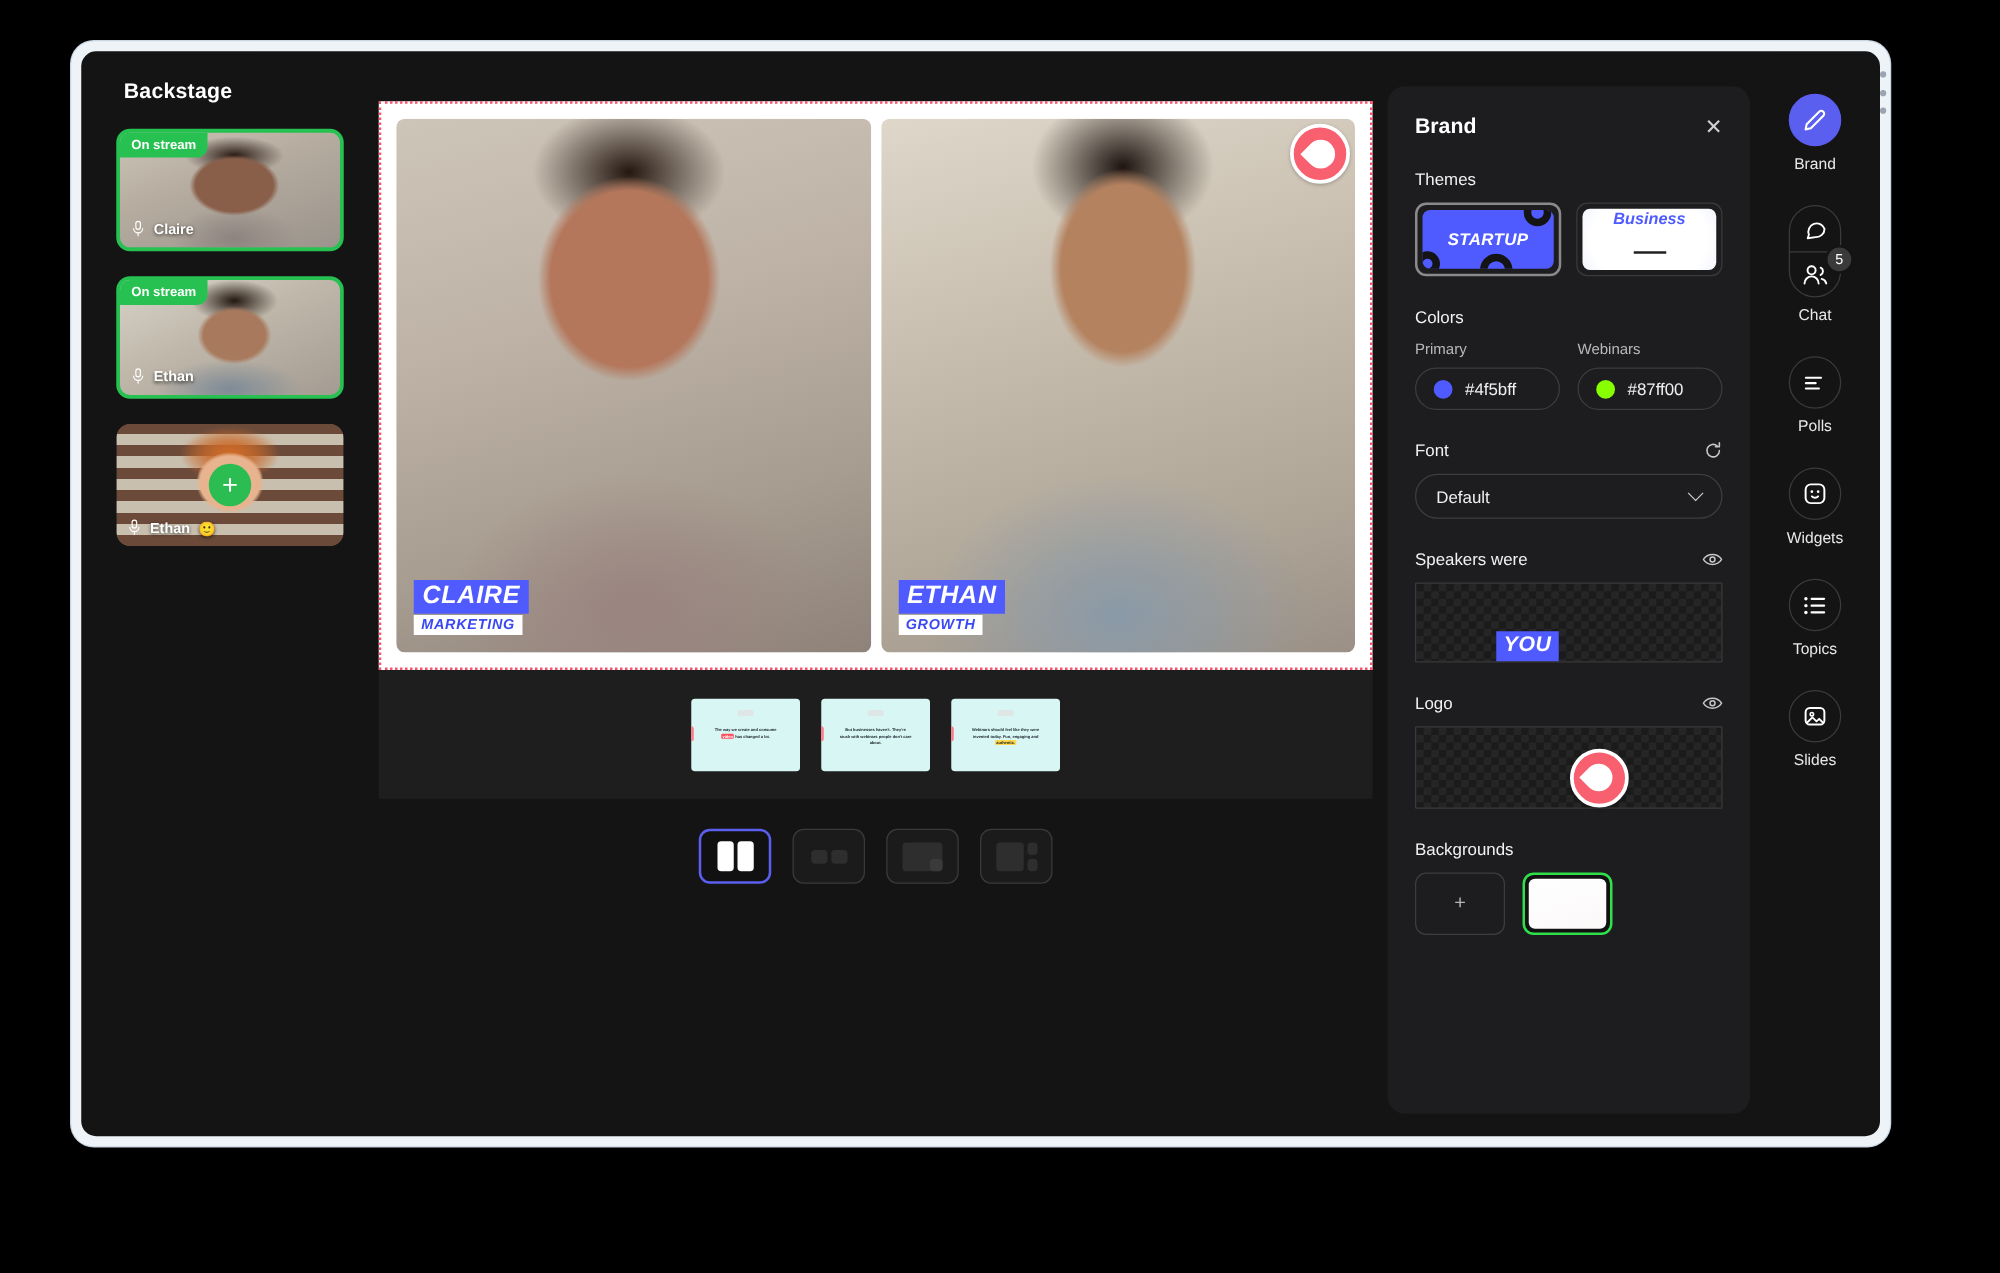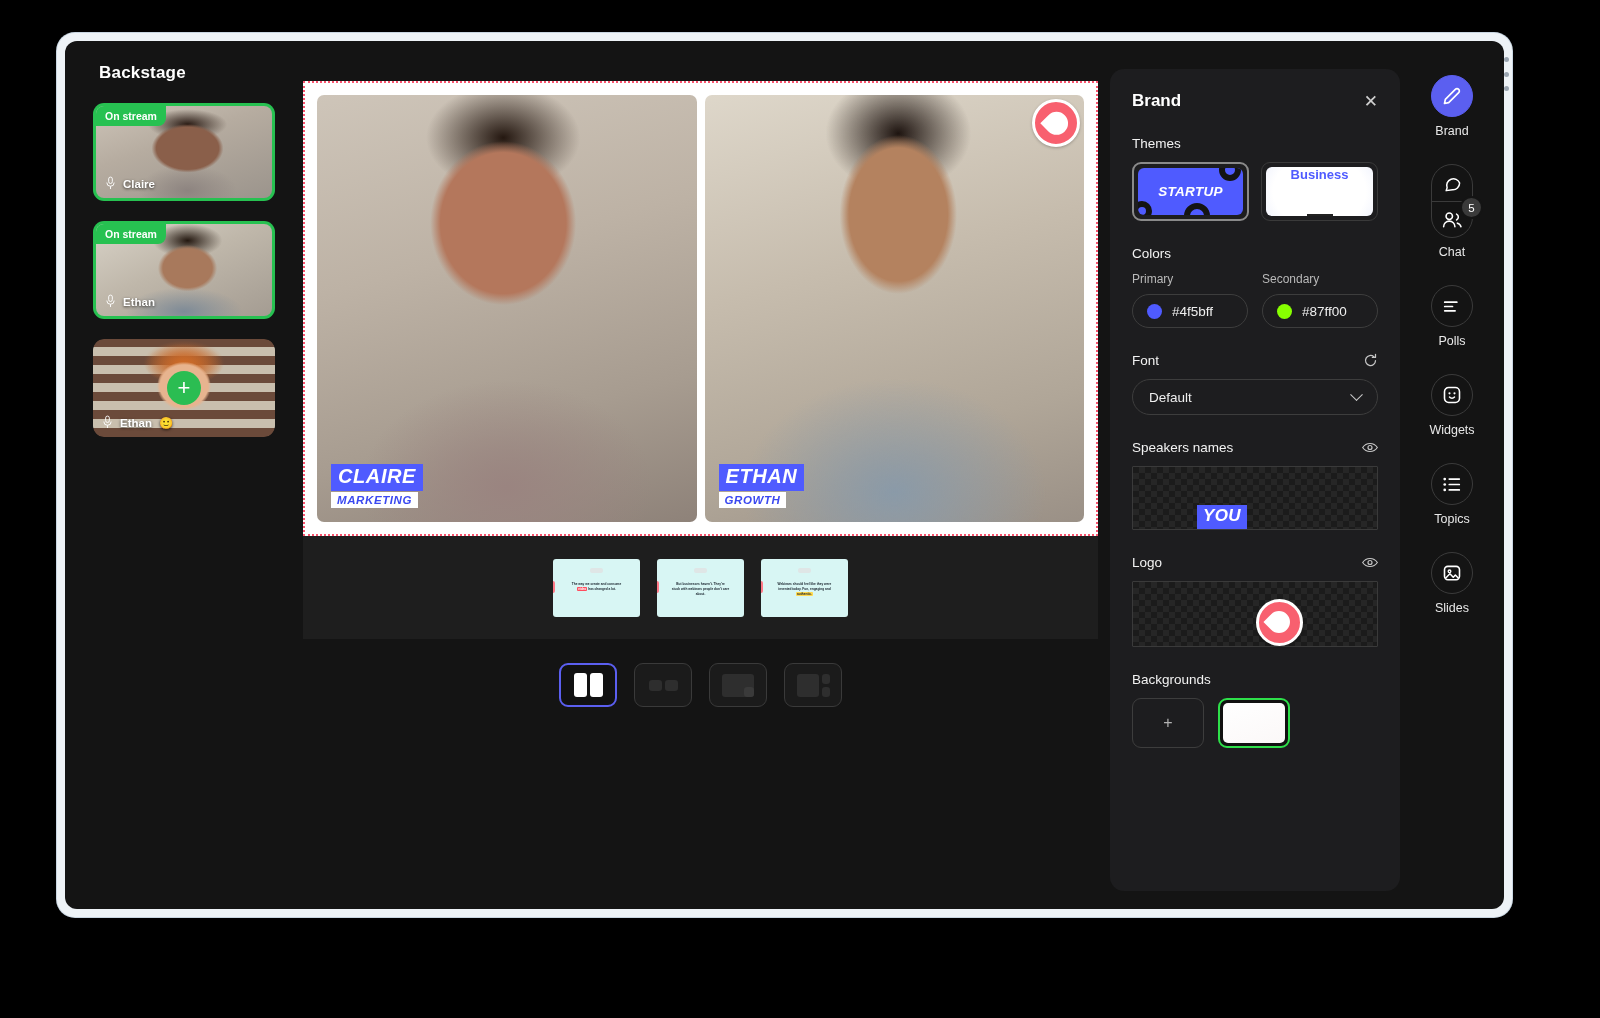--- a/index.html
+++ b/index.html
@@ -239,21 +239,21 @@
     position:relative; overflow:hidden;
     display:flex; align-items:center; justify-content:center;
   }
   .theme-startup span { color:#fff; font-size:13.5px; font-weight:bold; font-style:italic; letter-spacing:.3px; z-index:2;}
   .theme-startup .c1 { position:absolute; right:2px; top:-9px; width:22px; height:22px; border:6px solid #141414; border-radius:50%; }
   .theme-startup .c2 { position:absolute; left:-6px; bottom:-6px; width:20px; height:20px; border:6px solid #141414; border-radius:50%; }
   .theme-startup .c3 { position:absolute; left:44%; bottom:-14px; width:26px; height:26px; border:6px solid #141414; border-radius:50%; }
   .theme-business {
     width:100%; height:100%; border-radius:6px;
     background: radial-gradient(ellipse 70% 120% at 50% 50%, #ffffff 0%, #ffffff 62%, #e8ecfb 100%);
-    display:flex; flex-direction:column; align-items:center; justify-content:space-between; gap:19px;
+    display:flex; flex-direction:column; align-items:center; justify-content:flex-start; gap:19px;font-style:italic;
   }
   .theme-business span { color:#4f5bff; font-size:13px; font-weight:bold; }
   .theme-business i { display:block; width:26px; height:1.7px; background:#222; }
 
   .col-cols { display:flex; gap:14px; }
   .col-wrap { flex:1; }
   .col-cap { color:#b9b9b9; font-size:12px; margin-bottom: 8px; }
   .chip {
     display:flex; align-items:center; gap:10px;
     height:34px; border-radius:17px; border:1.3px solid #3d3d3d;
@@ -505,42 +505,42 @@
       <div class="sec-label">Colors</div>
       <div class="col-cols">
         <div class="col-wrap">
           <div class="col-cap">Primary</div>
           <div class="chip">
             <span class="dot" style="background:#4f5bff"></span>
             <span>#4f5bff</span>
           </div>
         </div>
         <div class="col-wrap">
-          <div class="col-cap">Secondary</div>
+          <div class="col-cap">Webinars</div>
           <div class="chip">
             <span class="dot" style="background:#87ff00"></span>
             <span>#87ff00</span>
           </div>
         </div>
       </div>
 
       <div class="sec-label sec-row">
         <span>Font</span>
         <svg class="reset-ico" viewBox="0 0 24 24">
           <path d="M20 12a8 8 0 11-2.6-5.9" fill="none" stroke="#c6c6c6" stroke-width="2" stroke-linecap="round"></path>
           <polyline points="20,2 20,7 15,7" fill="none" stroke="#c6c6c6" stroke-width="2" stroke-linecap="round" stroke-linejoin="round"></polyline>
         </svg>
       </div>
       <div class="select">
         <span>Default</span>
         <span class="chev"></span>
       </div>
 
       <div class="sec-label sec-row">
-        <span>Speakers names</span>
+        <span>Speakers were</span>
         <svg class="eye" viewBox="0 0 24 16">
           <path d="M1 8s4-6 11-6 11 6 11 6-4 6-11 6S1 8 1 8z" fill="none" stroke="#c6c6c6" stroke-width="1.8"></path>
           <circle cx="12" cy="8" r="3" fill="none" stroke="#c6c6c6" stroke-width="1.8"></circle>
         </svg>
       </div>
       <div class="checker">
         <span class="you-tag">YOU</span>
       </div>
 
       <div class="sec-label sec-row">

